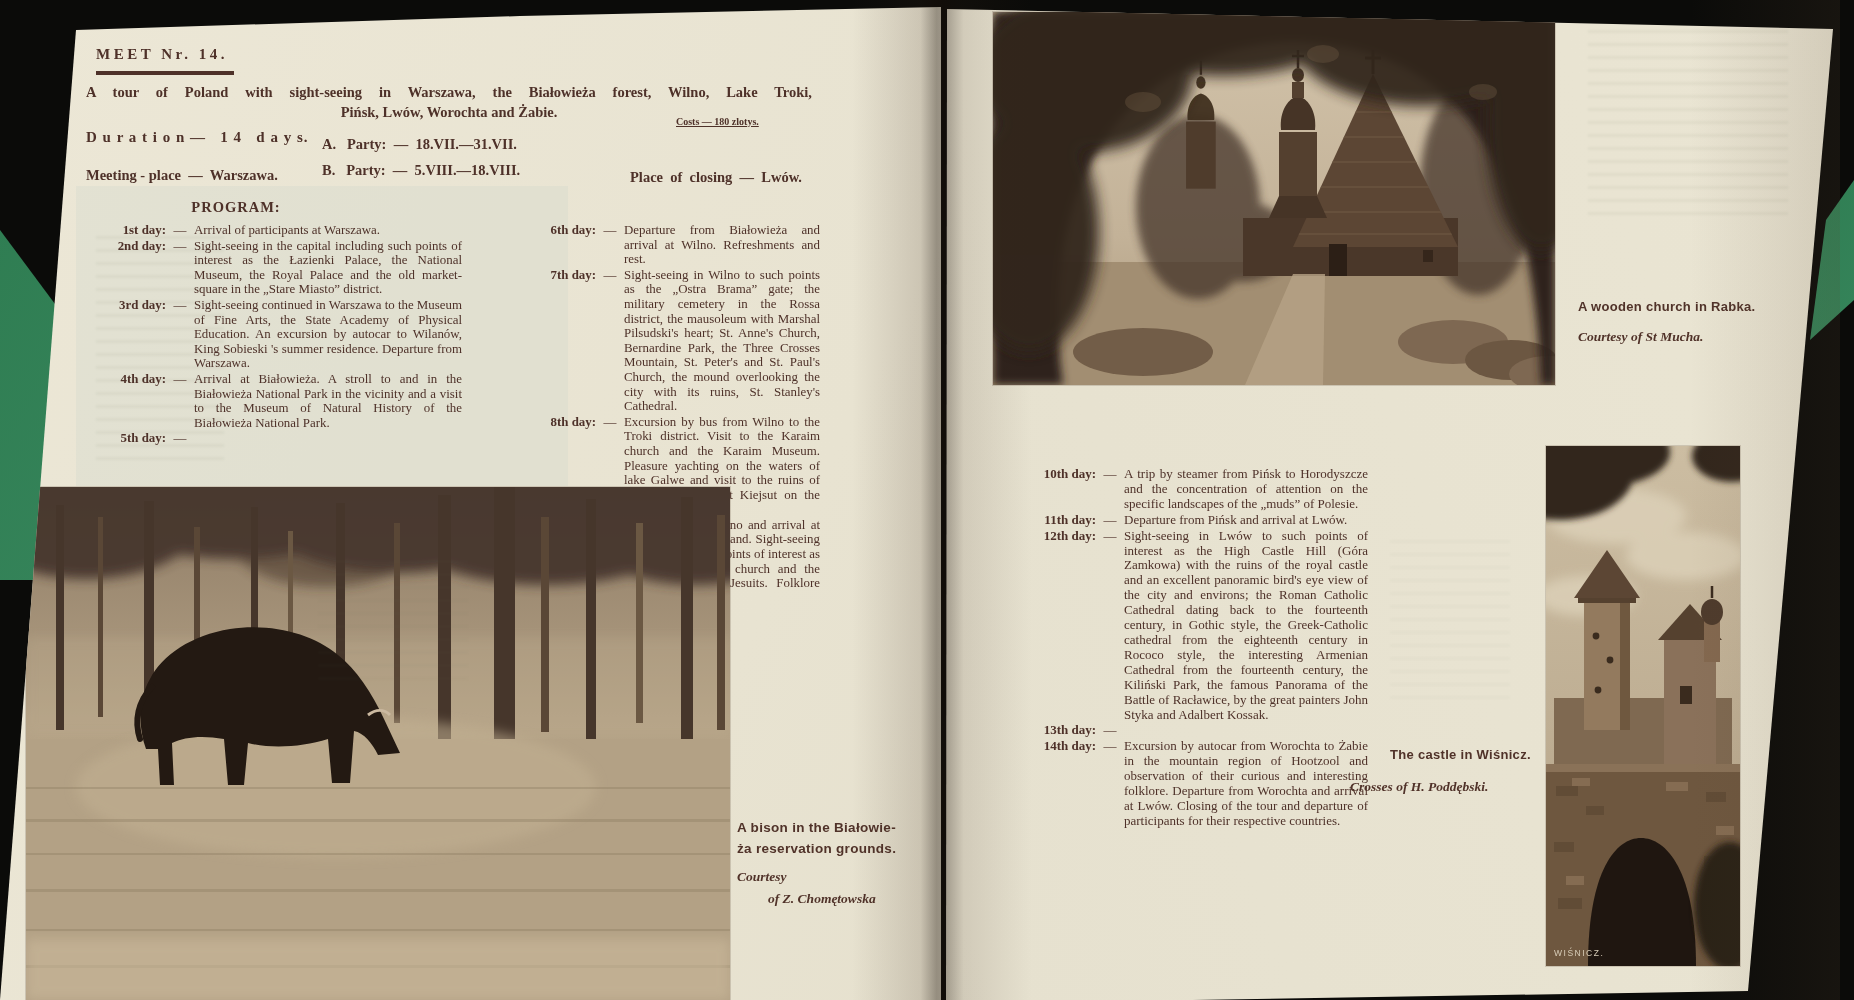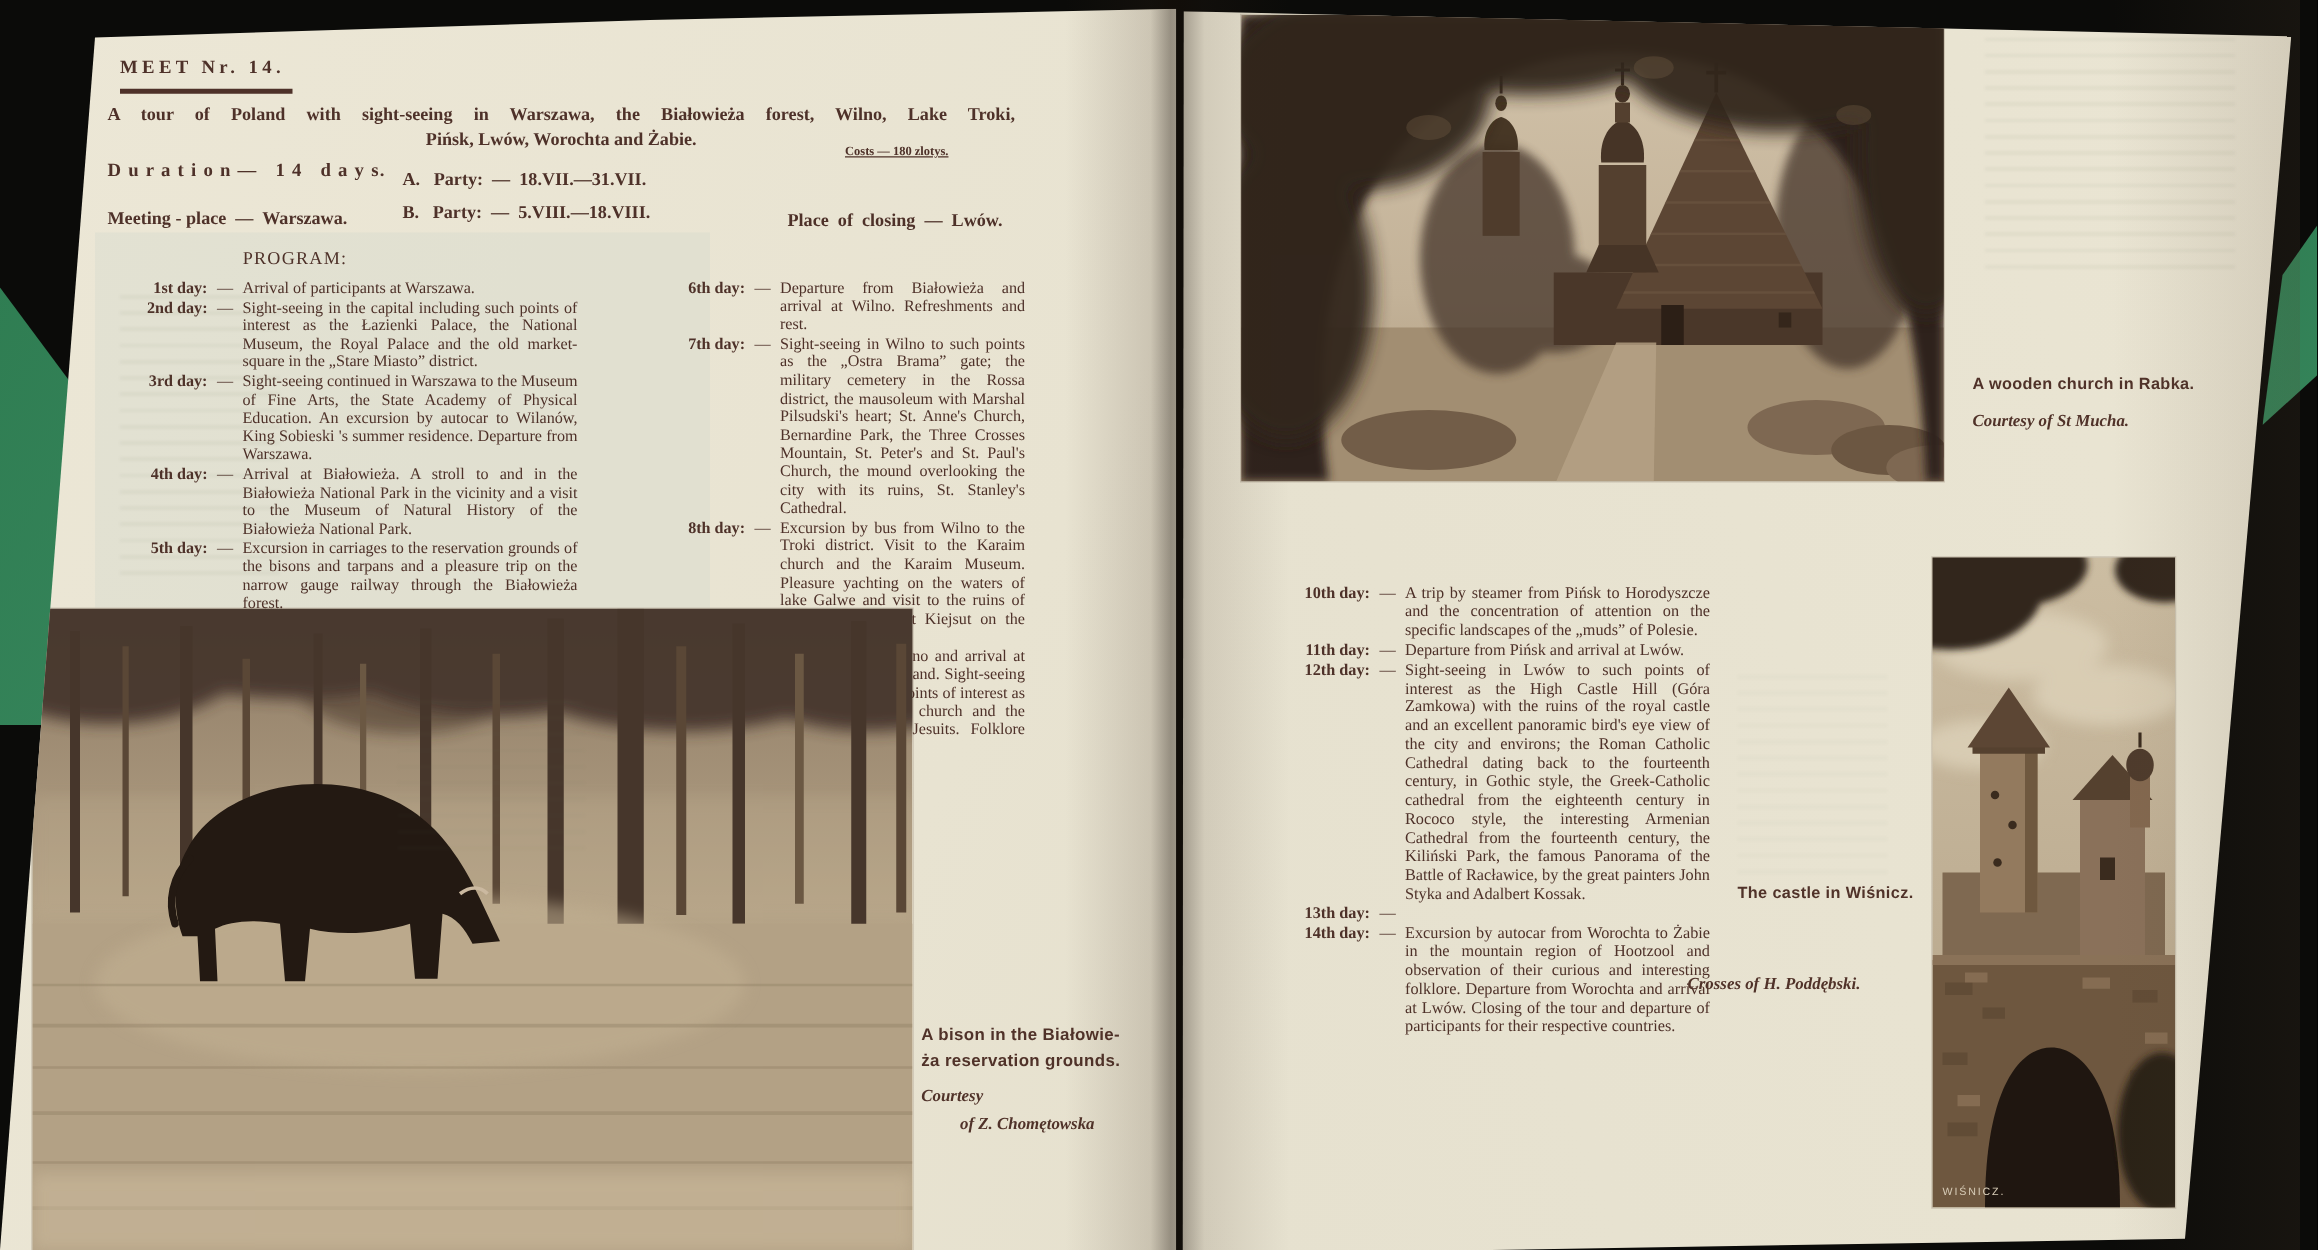--- a/index.html
+++ b/index.html
@@ -19,21 +19,21 @@
     background:linear-gradient(90deg,rgba(90,70,50,0),rgba(90,70,50,.16));}
   
   .ink{color:#4e3129;}
   .b{font-weight:700;}
   .pre{white-space:pre;}
   .h-meet{font-size:15px;font-weight:700;letter-spacing:3.5px;}
   .rule{background:#4e3129;height:3.5px;}
   .title{font-size:14.5px;font-weight:700;}
   .just-last{text-align:justify;text-align-last:justify;}
   .ctr{text-align:center;}
-  .hdr{font-size:14.5px;font-weight:400;}
+  .hdr{font-size:14.5px;font-weight:700;}
   
   .prog{position:absolute;display:flex;flex-direction:column;font-size:12.9px;line-height:14.6px;font-family:Liberation Serif, serif;}
   .prog.right{font-size:13px;line-height:14.9px;}
   .prow{display:grid;grid-template-columns:var(--lc) 14px 1fr;column-gap:7px;align-items:start;margin-bottom:1px;}
   .prow .day{font-weight:700;text-align:right;white-space:nowrap;}
   .prow .dash{text-align:center;}
   .prow .txt{margin:0;text-align:justify;}
   
   .capsans{font-family:"Liberation Sans",sans-serif;font-weight:700;font-size:13px;letter-spacing:.3px;color:#503229;}
   .courtesy{font-style:italic;font-size:13.5px;font-weight:600;color:#503229;}
@@ -92,21 +92,20 @@
 
         <div class="prow">
           <span class="day">4th day:</span>
           <span class="dash">—</span>
           <p class="txt">Arrival at Białowieża. A stroll to and in the Białowieża National Park in the vicinity and a visit to the Museum of Natural History of the Białowieża National Park.</p>
         </div>
 
         <div class="prow">
           <span class="day">5th day:</span>
           <span class="dash">—</span>
-          <p class="txt">Excursion in carriages to the reservation grounds of the bisons and tarpans and a pleasure trip on the narrow gauge railway through the Białowieża forest.</p>
         </div>
       </div>
 
     <div class="prog" style="left:532px;top:223px;width:288px;--lc:64px;">
 
         <div class="prow">
           <span class="day">6th day:</span>
           <span class="dash">—</span>
           <p class="txt">Departure from Białowieża and arrival at Wilno. Refreshments and rest.</p>
         </div>
@@ -303,21 +302,21 @@
           <span class="dash">—</span>
         </div>
 
         <div class="prow">
           <span class="day">14th day:</span>
           <span class="dash">—</span>
           <p class="txt">Excursion by autocar from Worochta to Żabie in the mountain region of Hootzool and observation of their curious and interesting folklore. Departure from Worochta and arrival at Lwów. Closing of the tour and departure of participants for their respective countries.</p>
         </div>
       </div>
 
-    <div class="abs capsans" style="left:1390px;top:706px;">The castle in Wiśnicz.</div>
+    <div class="abs capsans" style="left:1390px;top:747px;">The castle in Wiśnicz.</div>
     <div class="abs courtesy" style="left:1350px;top:779px;">Crosses of H. Poddębski.</div>
 
     <svg class="photo" style="left:1546px;top:446px;" width="194" height="520" viewBox="0 0 194 520" preserveAspectRatio="none">
       <defs>
         <linearGradient id="sky3" x1="0" y1="0" x2="0" y2="1">
           <stop offset="0" stop-color="#ccbda2"></stop>
             <stop offset="1" stop-color="#b3a287"></stop>
         </linearGradient>
         <filter id="kb3">
             <feGaussianBlur stdDeviation="3"></feGaussianBlur>

